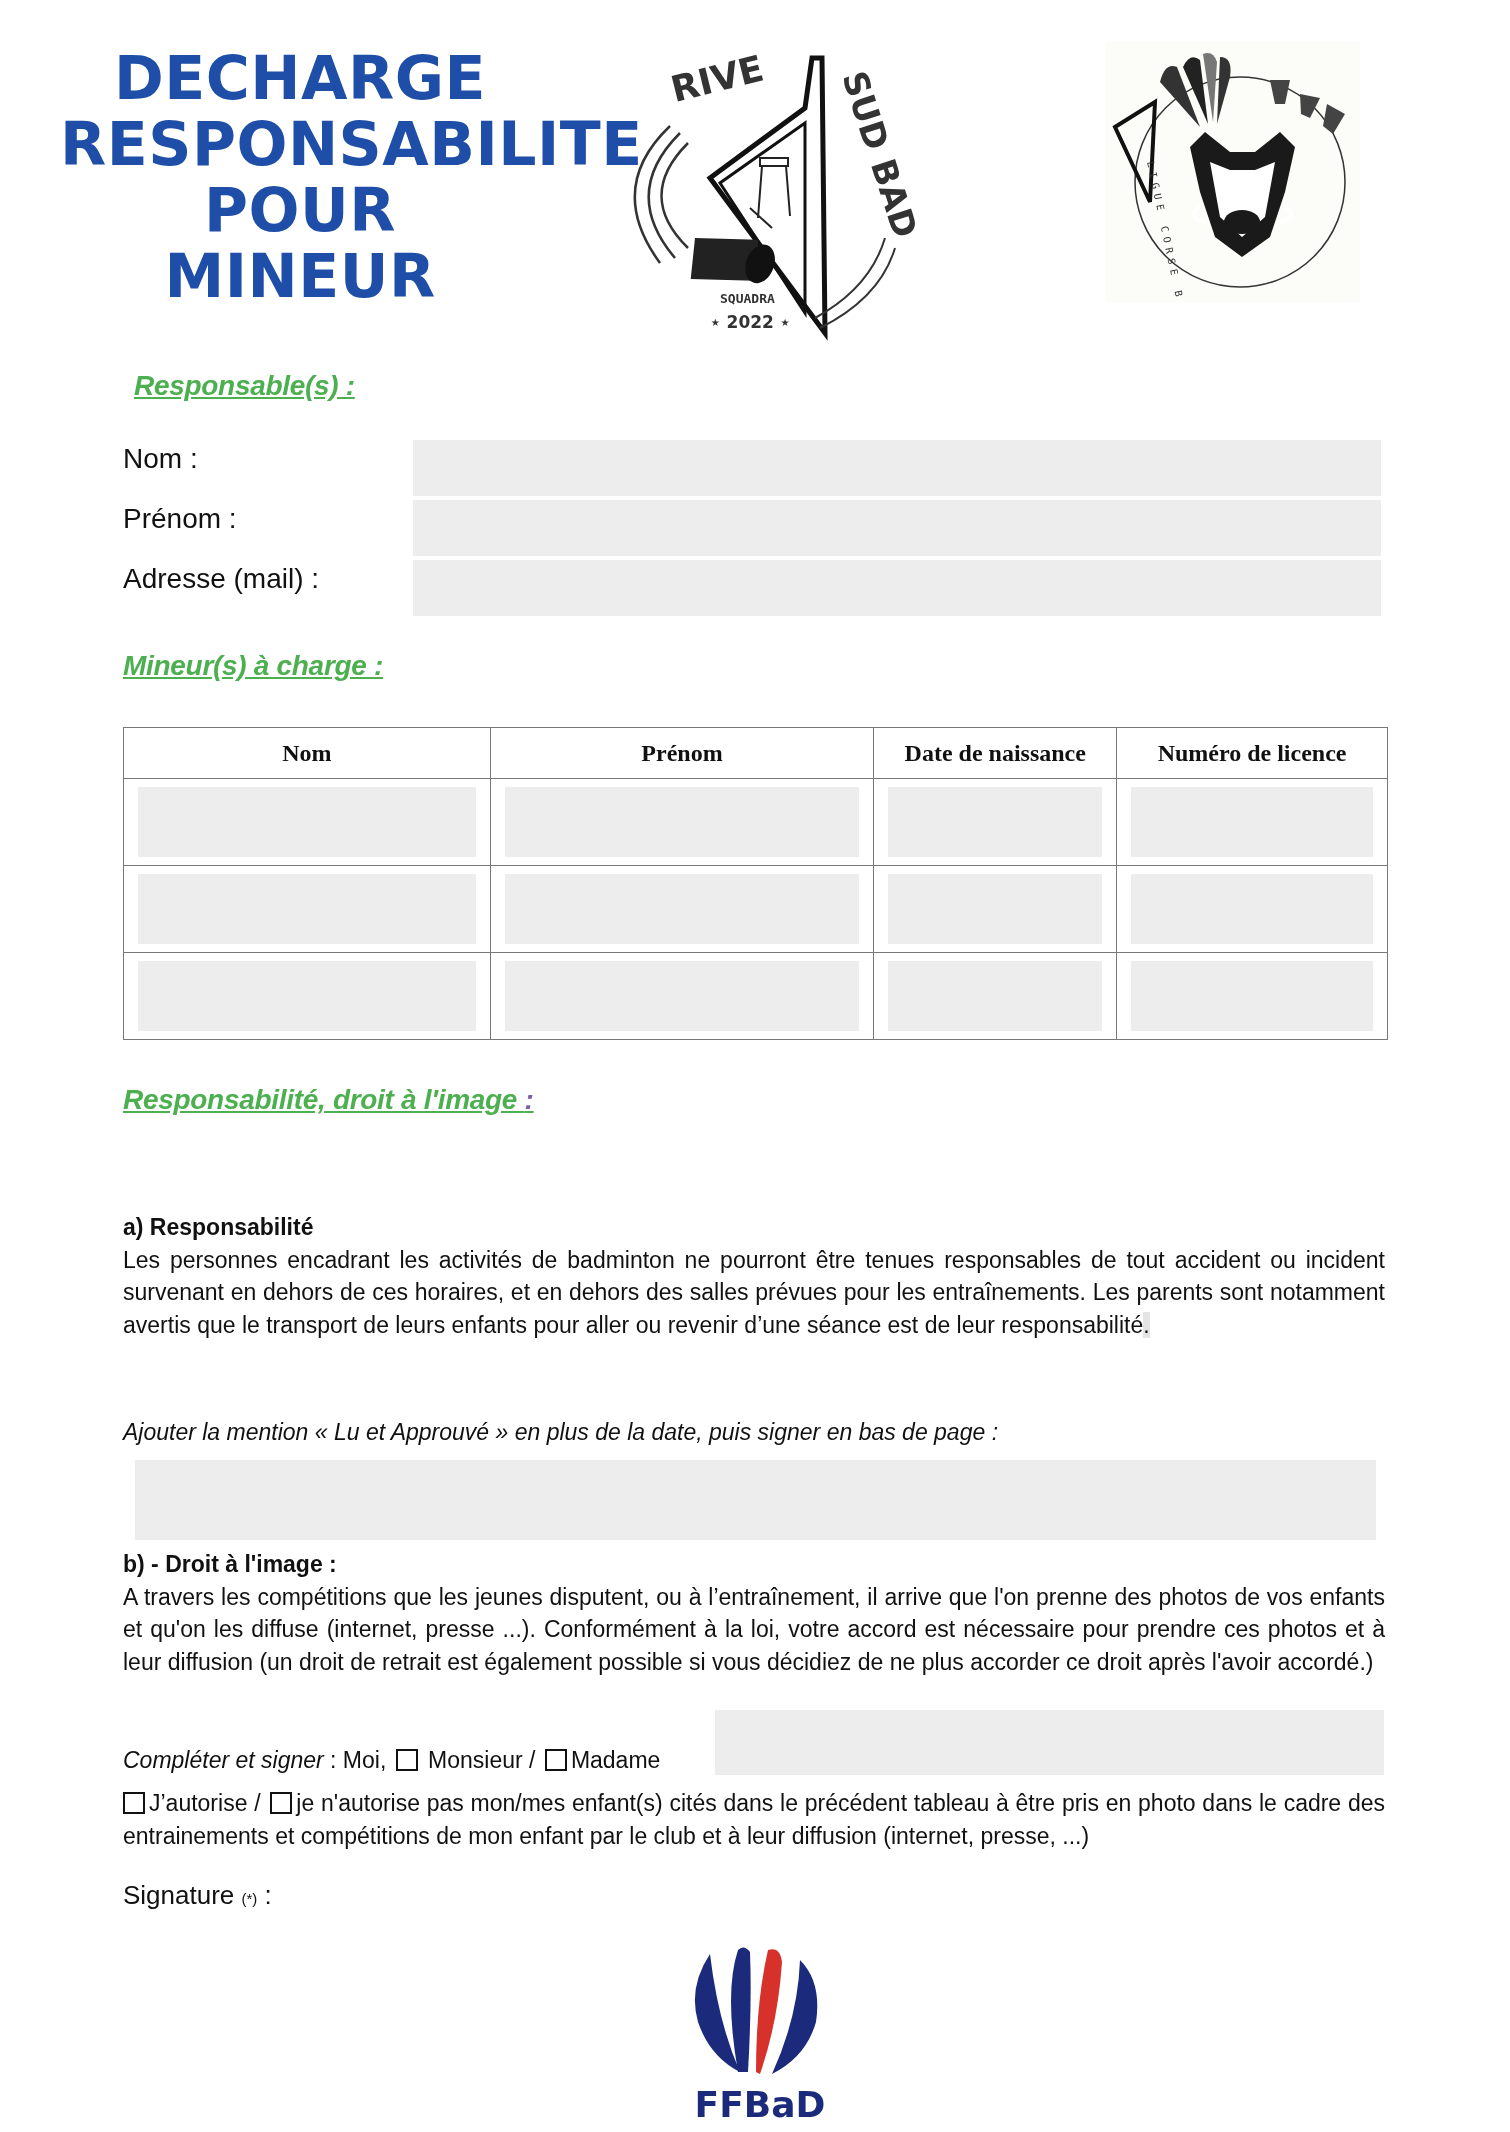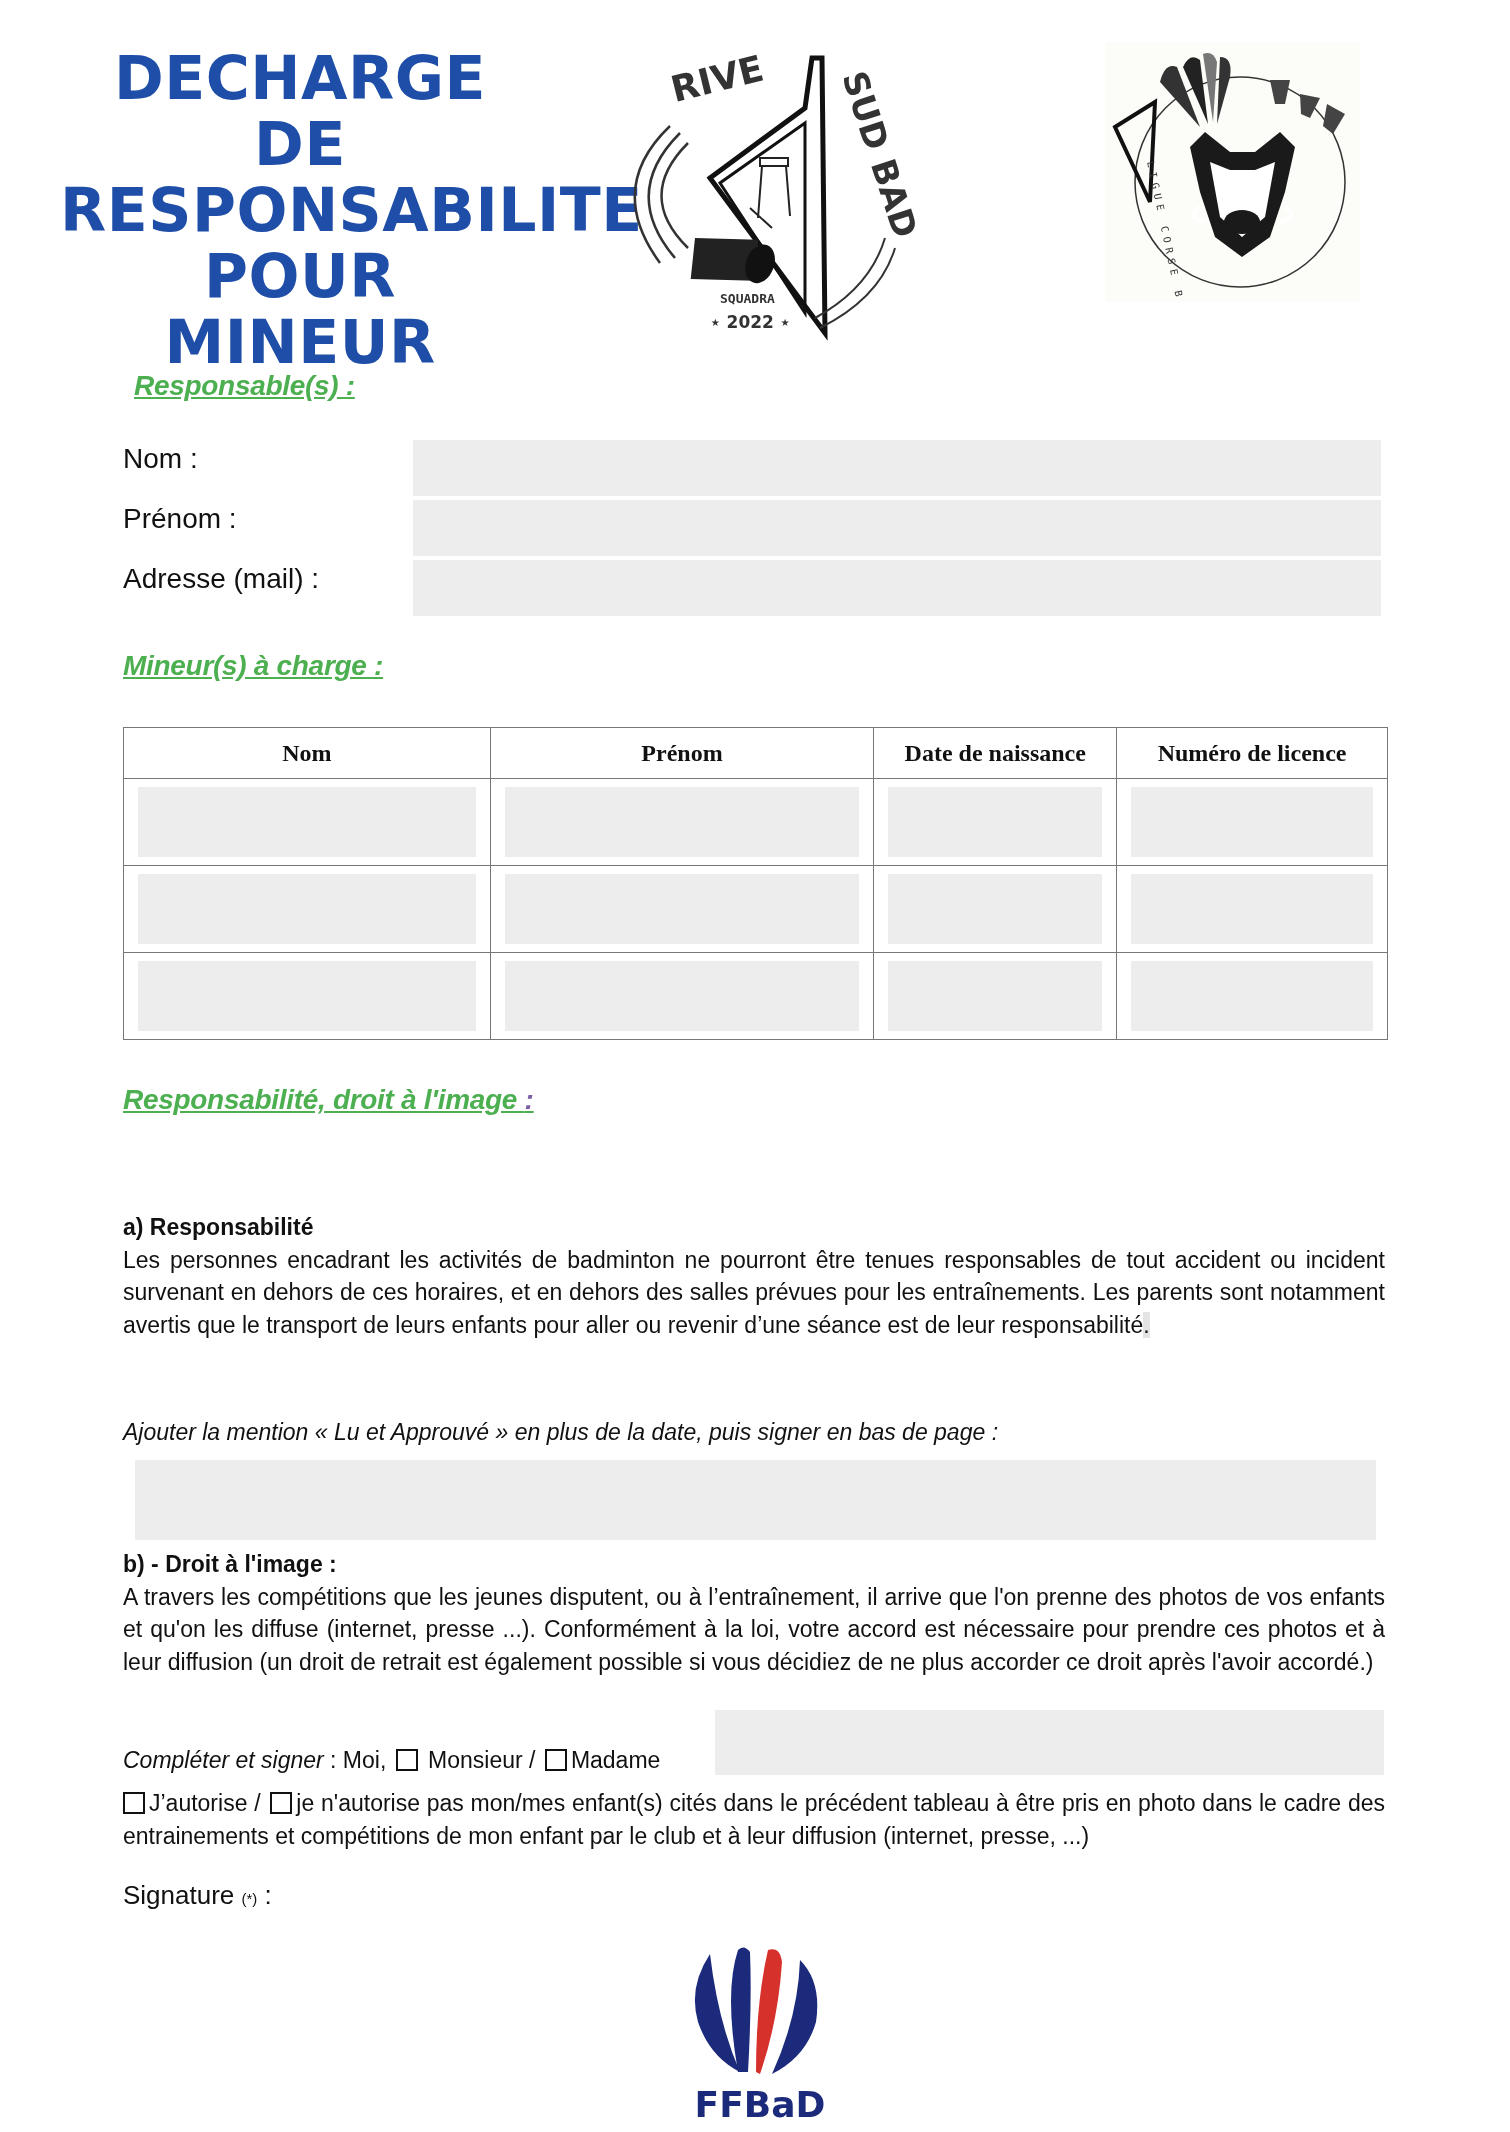--- a/index.html
+++ b/index.html
@@ -27,21 +27,20 @@
   .cb { display:inline-block; width:22px; height:22px; border:2px solid #111; vertical-align:-3px; margin:0 4px 0 3px; cursor:pointer; box-sizing:border-box; }
   .small { font-size:15px; }
   .hl { background:#e4e4e4; }
   .ffbad { left:680px; top:1942px; width:160px; height:185px; }
 </style>
 </head>
 <body>
 
 <div class="abs title">
   <div>DECHARGE</div>
-  <div>DE</div>
   <div>RESPONSABILITE</div>
   <div>POUR MINEUR</div>
 </div>
 
 <div class="abs logo-rsb">
   <svg width="320" height="305" viewBox="0 0 320 305">
 
     <path d="M70 88 Q5 150 60 225" fill="none" stroke="#333" stroke-width="2.5"></path>
     <path d="M80 95 Q20 155 75 220" fill="none" stroke="#333" stroke-width="2.5"></path>
     <path d="M88 105 Q35 158 88 210" fill="none" stroke="#333" stroke-width="2.5"></path>

